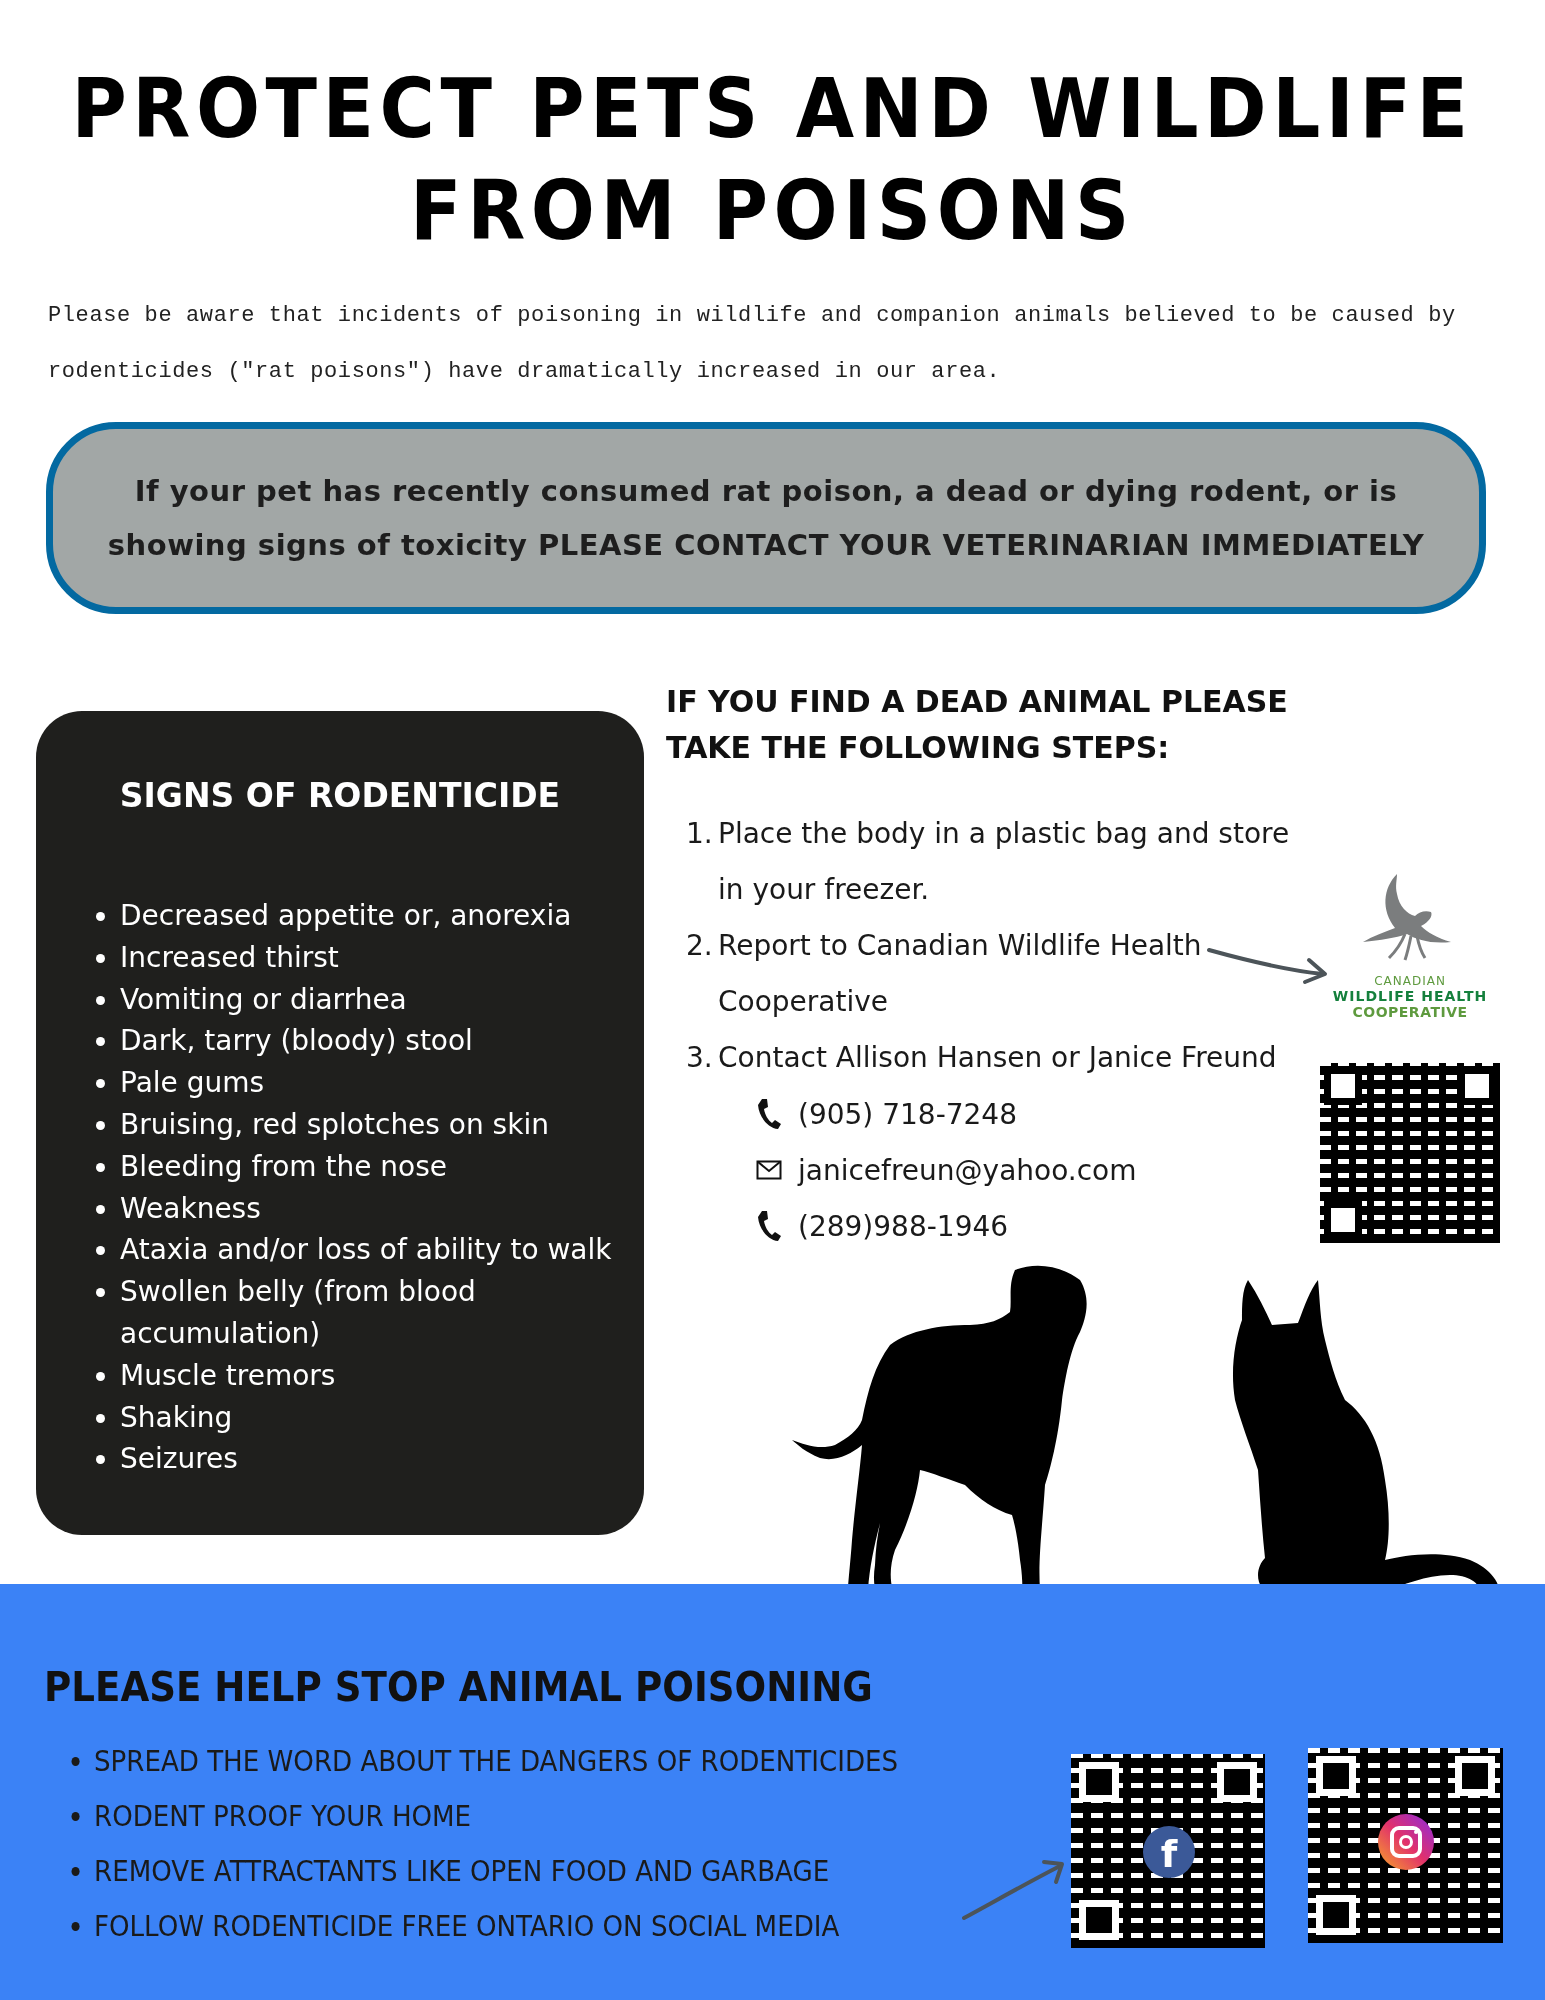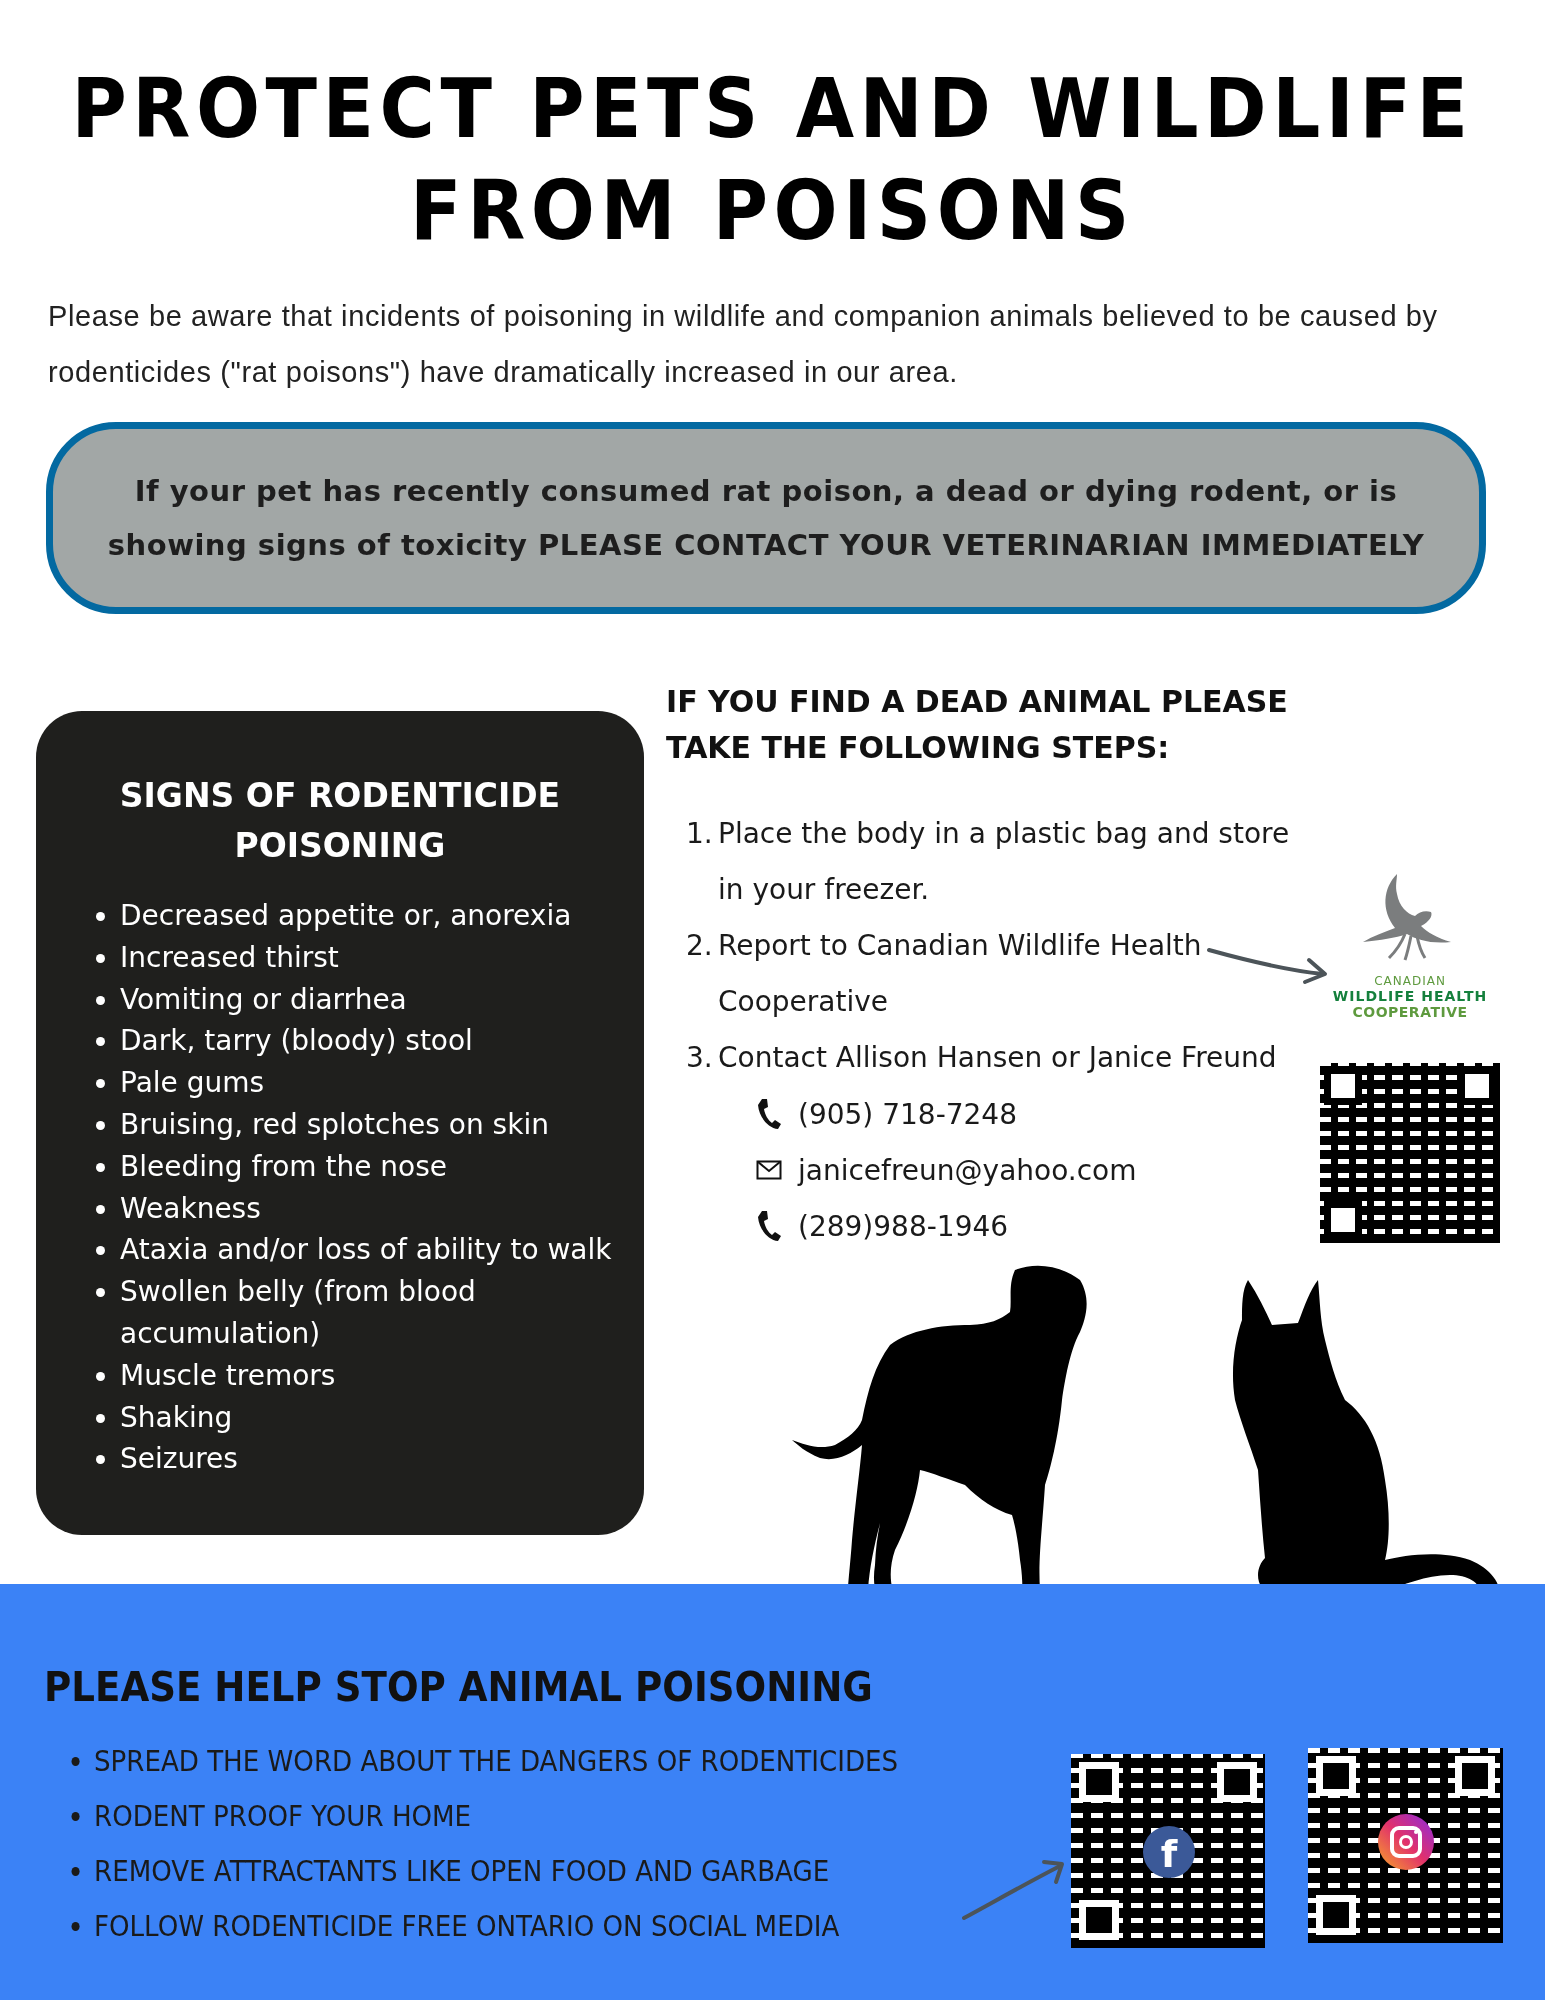--- a/index.html
+++ b/index.html
@@ -1,18 +1,18 @@
 <!DOCTYPE html>
 <html><head>
 <meta charset="utf-8">
 <style>
   html, body { margin:0; padding:0; }
   body { width:1545px; height:2000px; position:relative; background:#ffffff; overflow:hidden; font-family:"Liberation Sans", sans-serif; color:#111; }
   .title { position:absolute; left:0; top:58px; width:1545px; text-align:center; font-family:"DejaVu Sans", sans-serif; font-weight:bold; font-size:82px; line-height:102px; letter-spacing:6px; color:#000; transform:scaleX(0.92); transform-origin:center top; }
-  .intro { position:absolute; left:48px; top:288px; width:1470px; font-family:Liberation Sans, sans-serif; font-size:29px; line-height:56px; color:#222; letter-spacing:0.6px; }
+  .intro { position:absolute; left:48px; top:288px; width:1470px; font-family:Liberation Mono, monospace; font-size:22px; line-height:56px; color:#222; letter-spacing:0.6px; }
   .alert { position:absolute; left:46px; top:422px; width:1440px; height:192px; box-sizing:border-box; border:7px solid #0369a1; border-radius:70px; background:#a2a7a6; display:flex; align-items:center; justify-content:center; text-align:center; }
   .alert-text { font-family:"DejaVu Sans", sans-serif; font-weight:bold; font-size:29px; line-height:54px; color:#1e1e1e; letter-spacing:0.5px; }
   .signs { position:absolute; left:36px; top:711px; width:608px; height:824px; background:#1f1f1d; border-radius:46px; color:#fff; }
   .signs h2 { margin:0; position:absolute; top:60px; left:0; width:100%; text-align:center; font-family:"DejaVu Sans", sans-serif; font-size:33px; line-height:50px; font-weight:bold; }
   .signs ul { position:absolute; top:184px; left:44px; margin:0; padding:0 0 0 40px; width:540px; font-family:"DejaVu Sans", sans-serif; font-size:28px; line-height:41.8px; }
   .signs li { padding-left:0; }
   .steps-h { position:absolute; left:666px; top:679px; width:640px; font-family:"DejaVu Sans", sans-serif; font-weight:bold; font-size:30px; line-height:46px; color:#111; }
   .steps { position:absolute; left:686px; top:806px; width:640px; margin:0; padding:0; list-style:none; font-family:"DejaVu Sans", sans-serif; font-size:28px; line-height:56px; color:#1a1a1a; }
   .steps li { position:relative; padding-left:32px; }
   .steps li .num { position:absolute; left:0; }
@@ -42,21 +42,20 @@
 <div class="alert">
   <div class="alert-text">
     <div>If your pet has recently consumed rat poison, a dead or dying rodent, or is</div>
     <div><span>showing signs of toxicity </span><span>PLEASE CONTACT YOUR VETERINARIAN IMMEDIATELY</span></div>
   </div>
 </div>
 
 <div class="signs">
   <h2>
     <div>SIGNS OF RODENTICIDE</div>
-    <div>POISONING</div>
   </h2>
   <ul>
     <li>Decreased appetite or, anorexia</li>
     <li>Increased thirst</li>
     <li>Vomiting or diarrhea</li>
     <li>Dark, tarry (bloody) stool</li>
     <li>Pale gums</li>
     <li>Bruising, red splotches on skin</li>
     <li>Bleeding from the nose</li>
     <li>Weakness</li>

